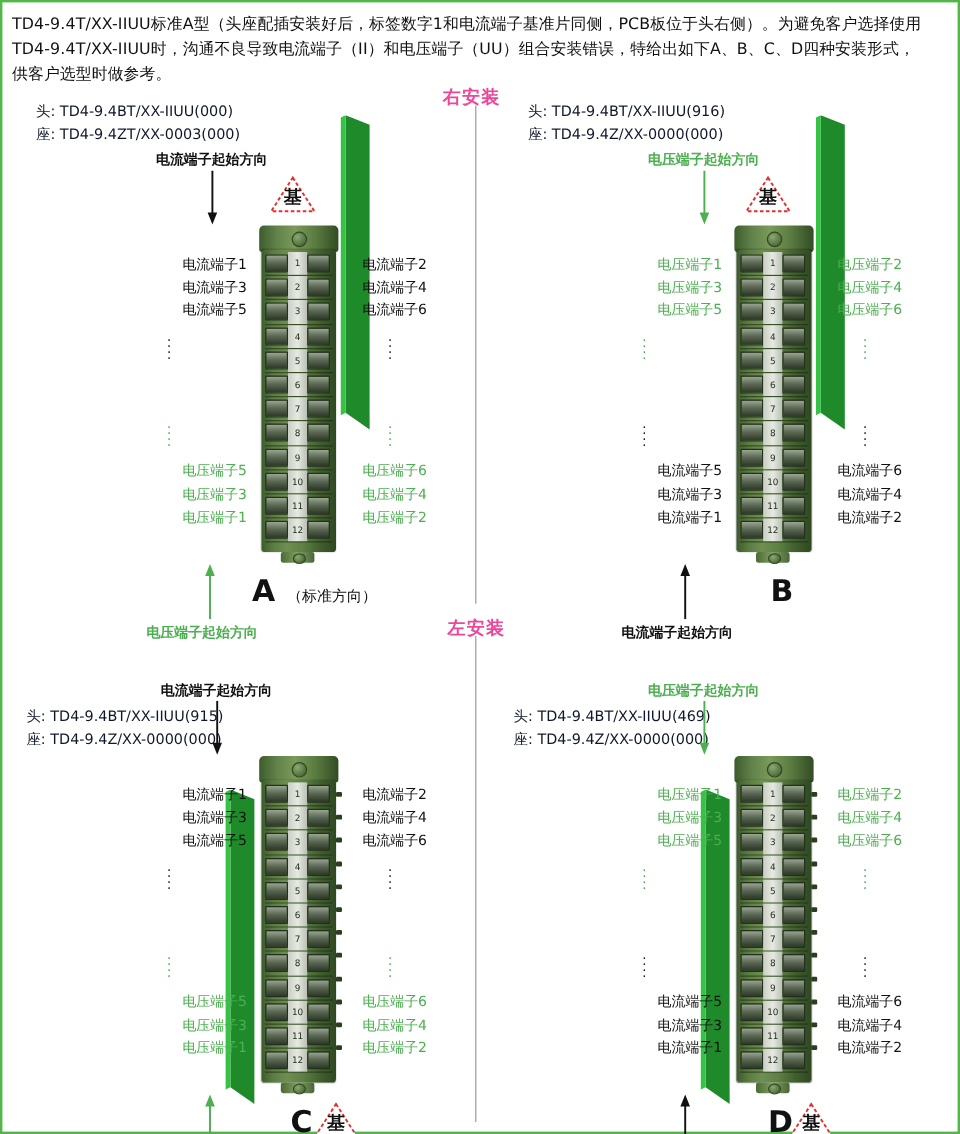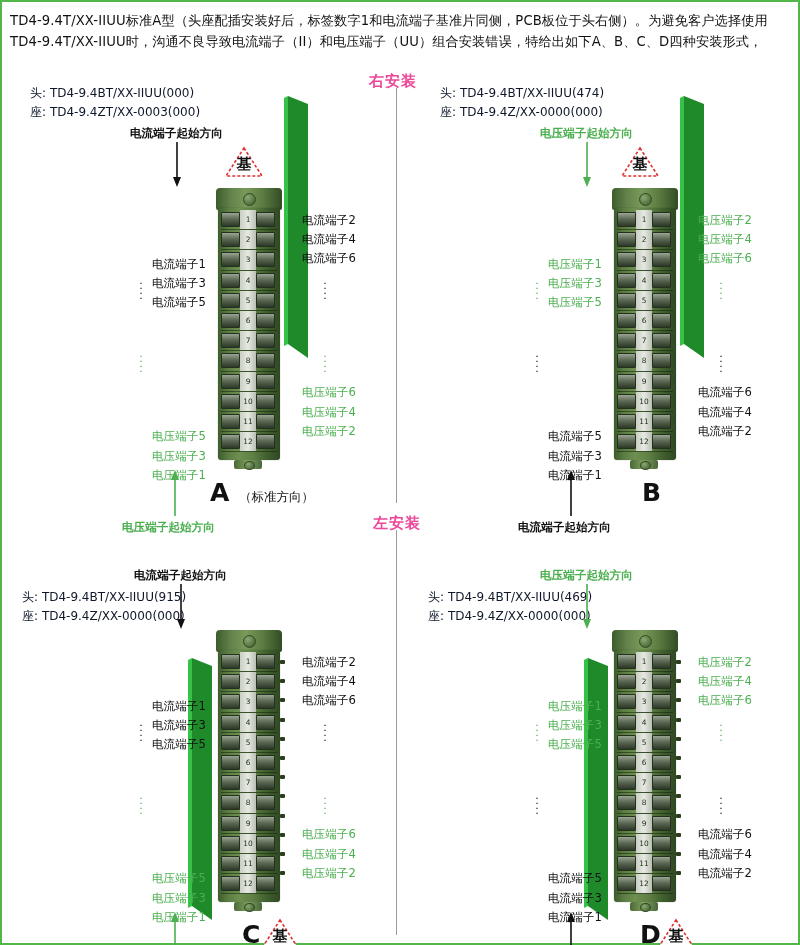--- a/index.html
+++ b/index.html
@@ -158,21 +158,21 @@
 
   
   .lbl{
     position:absolute;
     font-size:11.6px;
     white-space:nowrap;
     line-height:14px;
   }
   .lbl.cur{color:#111;}
   .lbl.vol{color:#4caf50;}
-  .lbl.r{text-align:right;margin-top:44px;}
+  .lbl.r{text-align:right;}
 
   .dots{
     position:absolute;
     font-size:11px;
     line-height:5px;
     letter-spacing:0;
     text-align:center;
     width:10px;
   }
   .dots.cur{color:#111;}
@@ -194,20 +194,21 @@
   }
 </style>
 </head>
 <body>
 
 <div id="page">
 
   <div class="intro">
     <p>TD4-9.4T/XX-IIUU标准A型（头座配插安装好后，标签数字1和电流端子基准片同侧，PCB板位于头右侧）。为避免客户选择使用</p>
     <p>TD4-9.4T/XX-IIUU时，沟通不良导致电流端子（II）和电压端子（UU）组合安装错误，特给出如下A、B、C、D四种安装形式，</p>
+    <p>供客户选型时做参考。</p>
   </div>
 
   <div class="section-title" id="title-right">右安装</div>
   <div class="section-title" id="title-left">左安装</div>
 
   <div class="vdiv" id="vdiv-top"></div>
   <div class="vdiv" id="vdiv-bot"></div>
 
   <div class="panel" id="panel-a">
       <div class="pcb" style="left:258px;top:12px;"><svg width="54" height="270" viewBox="0 0 54 270">
@@ -350,21 +351,21 @@
       </div>
       <div class="dir green" style="left:118px;top:436px;">电压端子起始方向</div>
       <div class="plabel" style="left:206px;top:394px;"><span>A</span> <span class="sub">（标准方向）</span></div>
     </div>
   <div class="panel" id="panel-b">
       <div class="pcb" style="left:258px;top:12px;"><svg width="54" height="270" viewBox="0 0 54 270">
           <polygon points="26,0 46,8 46,262 26,248" fill="#1f8a2a"></polygon>
           <polygon points="22,2 26,0 26,248 22,250" fill="#35c246"></polygon>
         </svg></div>
       <div class="partno" style="left:40px;top:0px;">
-        <span class="ln"><span>头:</span> <span>TD4-9.4BT/XX-IIUU(474)</span></span>
+        <span class="ln"><span>头:</span> <span>TD4-9.4BT/XX-IIUU(916)</span></span>
         <span class="ln"><span>座:</span> <span>TD4-9.4Z/XX-0000(000)</span></span>
       </div>
       <div class="dir green" style="left:140px;top:42px;">电压端子起始方向</div>
       <div class="arrow" style="left:180px;top:58px;">
         <svg width="14" height="46" viewBox="0 0 14 46">
           <line x1="7" y1="0" x2="7" y2="37" stroke="#4caf50" stroke-width="1.6"></line>
           <polygon points="7,45 3,35 11,35" fill="#4caf50"></polygon>
         </svg>
       </div>
       <div class="warn" style="left:220px;top:62px;"><svg width="40" height="32" viewBox="0 0 40 32">

